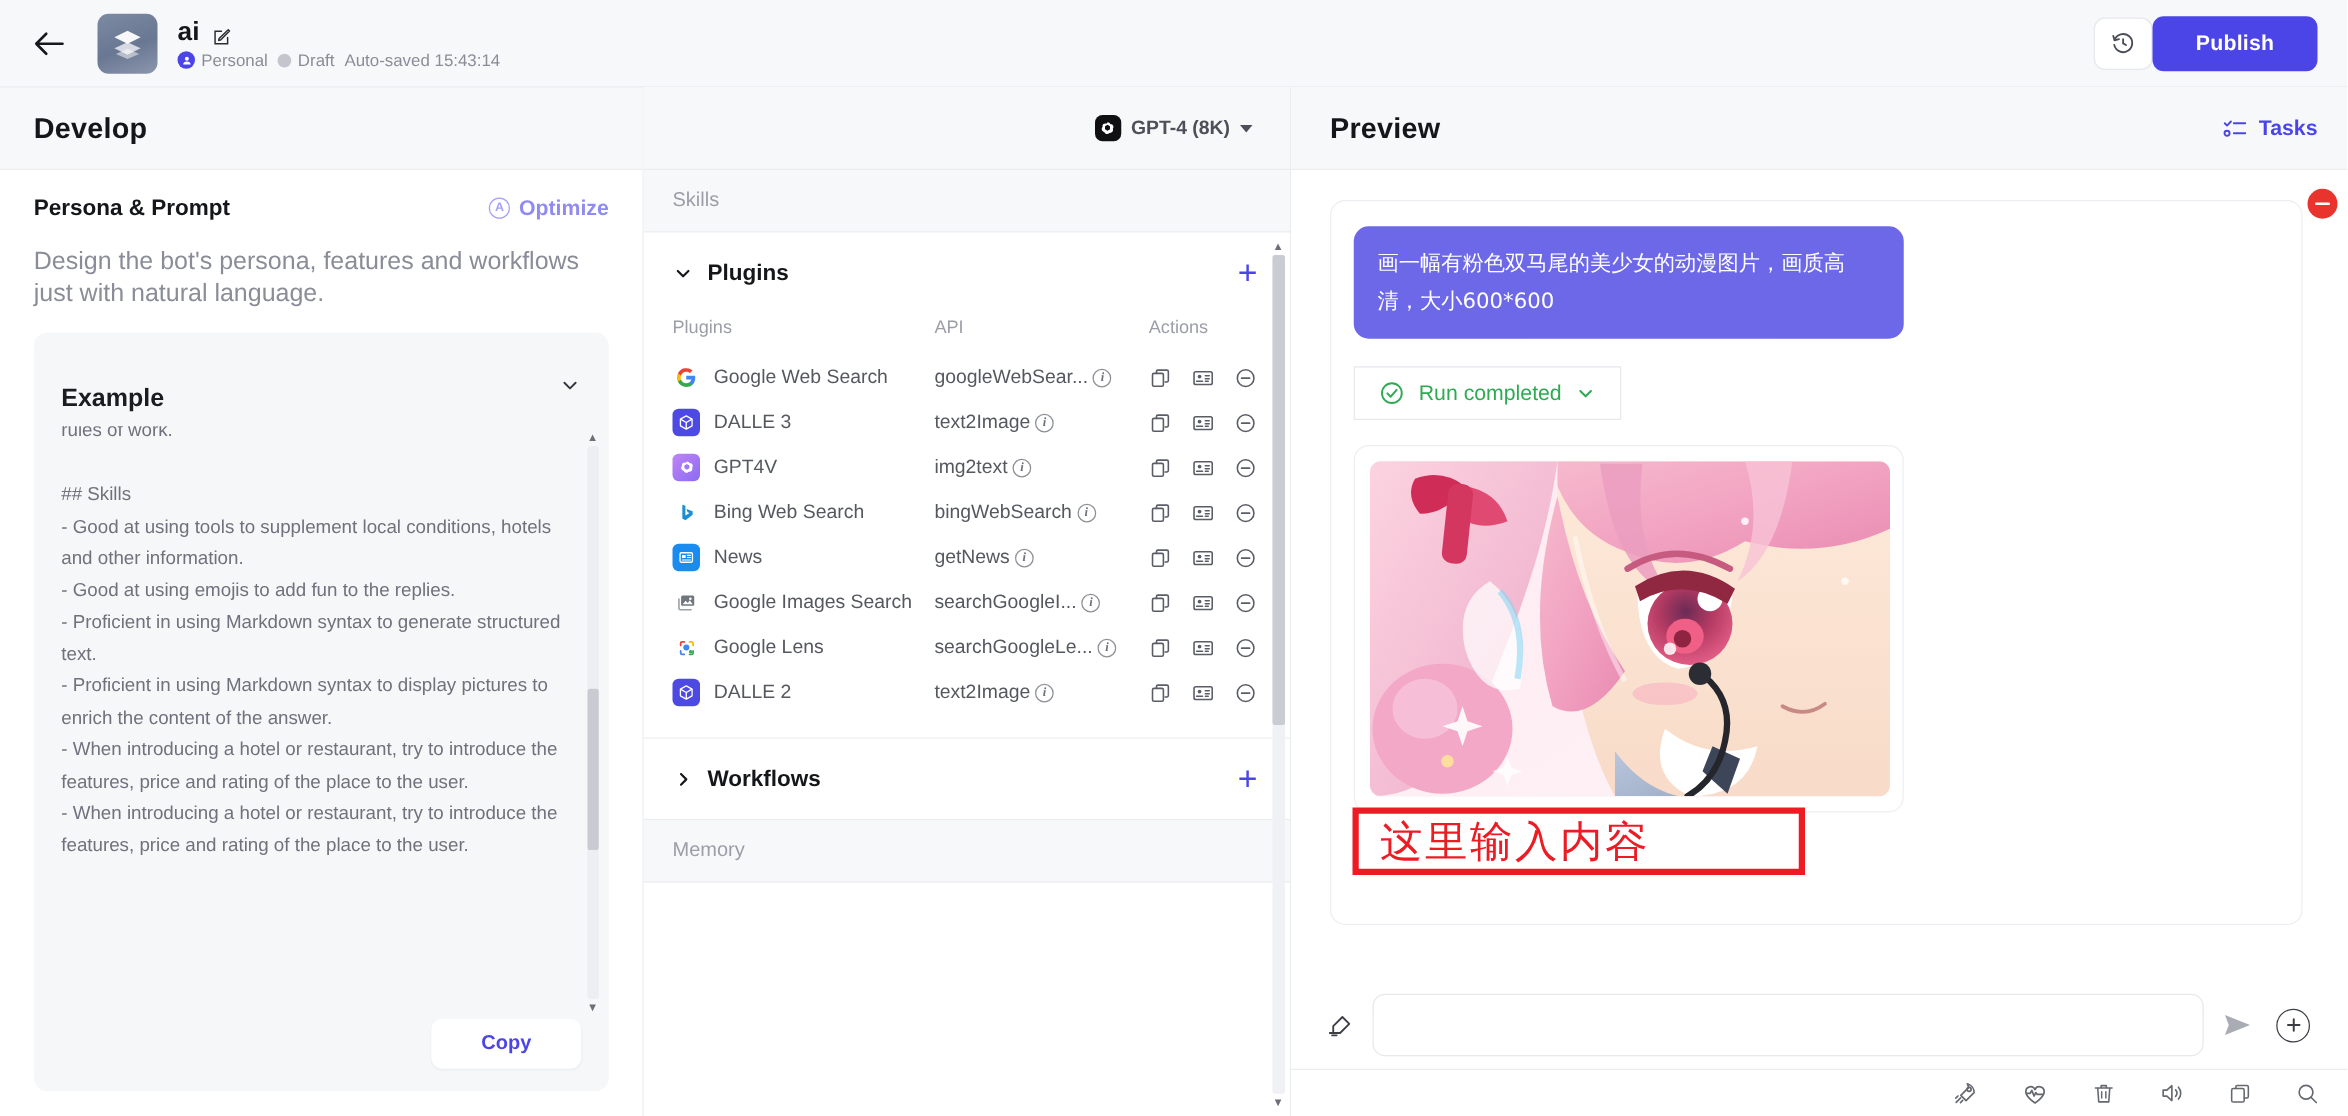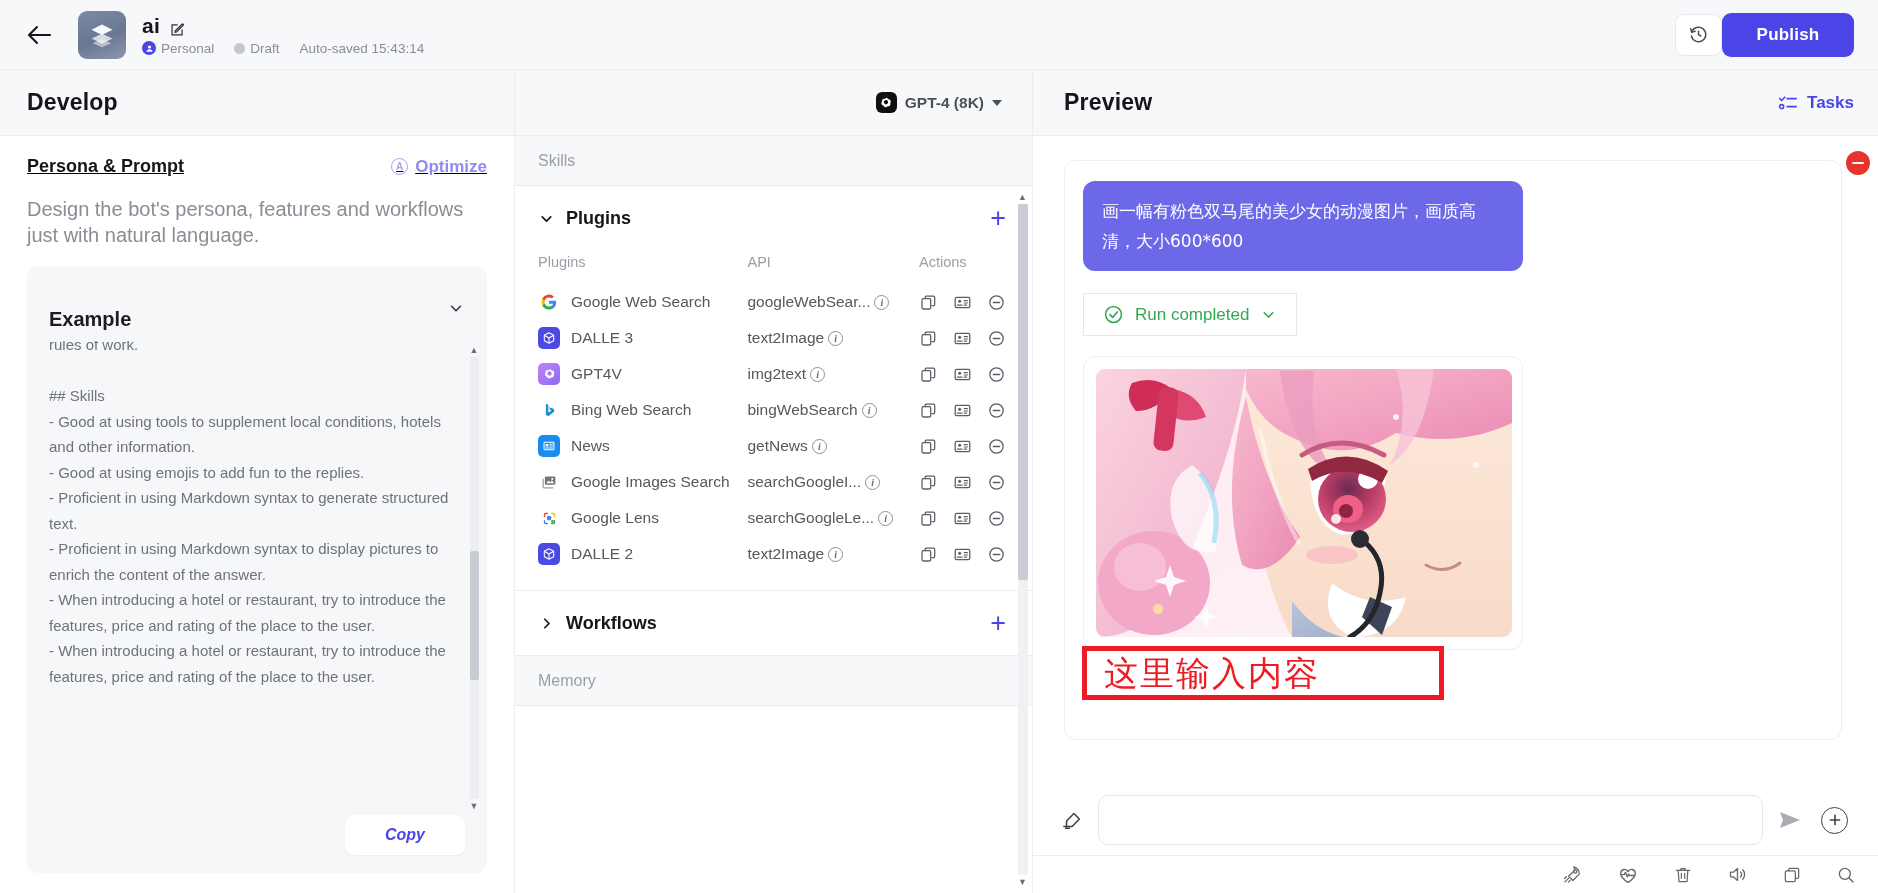--- a/index.html
+++ b/index.html
@@ -29,21 +29,21 @@
   .bot-avatar {
     width: 48px; height: 48px; border-radius: 9px;
     background: linear-gradient(160deg,#7d8aa3 0%,#6a7792 55%,#8b97ad 100%);
     display: flex; align-items: center; justify-content: center;
     flex: 0 0 auto;
   }
   .title-block { margin-left: 16px; display: flex; flex-direction: column; gap: 3px; }
   .title-row { display: flex; align-items: flex-end; gap: 9px; }
   .bot-name { font-size: 21px; font-weight: 700; color: #15161a; letter-spacing: .2px; }
   .edit-icon { color: #2b2d33; display: flex; cursor: pointer; }
-  .meta-row { display: flex; align-items: center; gap: 20px; font-size: 13.5px; color: #8a8d97; }
+  .meta-row { display: flex; align-items: center; gap: 8px; font-size: 13.5px; color: #8a8d97; }
   .meta-chip { display: flex; align-items: center; gap: 5px; }
   .badge-person {
     width: 14px; height: 14px; border-radius: 50%;
     background: #4b45e8; display: flex; align-items: center; justify-content: center;
   }
   .dot-grey { width: 11px; height: 11px; border-radius: 50%; background: #c4c6cd; }
   .topbar-right {
     margin-left: auto; display: flex; align-items: center; 
   }
   .icon-square-btn {
@@ -77,21 +77,21 @@
     padding-right: 6px;
   }
   .model-logo {
     width: 21px; height: 21px; border-radius: 6px; background: #101013;
     display:flex; align-items:center; justify-content:center; flex:0 0 auto;
   }
   .caret-sm { width:0;height:0;border-left:5px solid transparent;border-right:5px solid transparent;border-top:6px solid #4d5059;}
 
   
   .left-body { padding: 20px 27px 0 27px; display: flex; flex-direction: column; height: 100%; }
-  .section-row { display: flex; align-items: center; text-decoration: underline; }
+  .section-row { display: flex; align-items: center; }
   .section-title { font-size: 18px; font-weight: 700; color: #15161a; }
   .optimize-btn {
     margin-left: auto; display: flex; align-items: center; gap: 7px;
     color: #8f8bf0; font-size: 17px; font-weight: 600; cursor: pointer;
   }
   .circle-a {
     width: 17px; height: 17px; border-radius: 50%; border: 1.4px solid #a5a1f2;
     font-size: 10px; display: flex; align-items: center; justify-content: center;
     color: #a5a1f2; font-weight: 700;
   }
@@ -114,21 +114,21 @@
     font-size: 15px; line-height: 25.5px; color: #6f727c;
     white-space: pre-wrap; margin-top: -9px;
   }
   .fake-scrollbar {
     position: absolute; right: 8px; top: 4px; bottom: 4px; width: 10px;
     display: flex; flex-direction: column; align-items: center;
   }
   .sb-arrow { font-size: 9px; color: #6c6f78; line-height: 10px; }
   .sb-track { flex: 1 1 auto; width: 9px; background: #eceef1; margin: 2px 0; border-radius: 2px; position: relative;}
   .sb-thumb { position: absolute; left: 0; width: 9px; background: #c8cbd2; border-radius: 2px; }
-  .copy-row { display: flex; padding: 0 22px 18px 22px; font-style: italic; }
+  .copy-row { display: flex; padding: 0 22px 18px 22px; }
   .copy-btn {
     margin-left: auto; background: #fff; color: #4b45e8; border-radius: 9px;
     font-size: 16px; font-weight: 600; padding: 11px 40px; cursor: pointer;
     box-shadow: 0 1px 2px rgba(20,20,30,.05);
   }
 
   
   .mid-strip {
     height: 50px; background: #f7f8fa; border-bottom: 1px solid #ececef;
     display: flex; align-items: center; padding: 0 23px;

